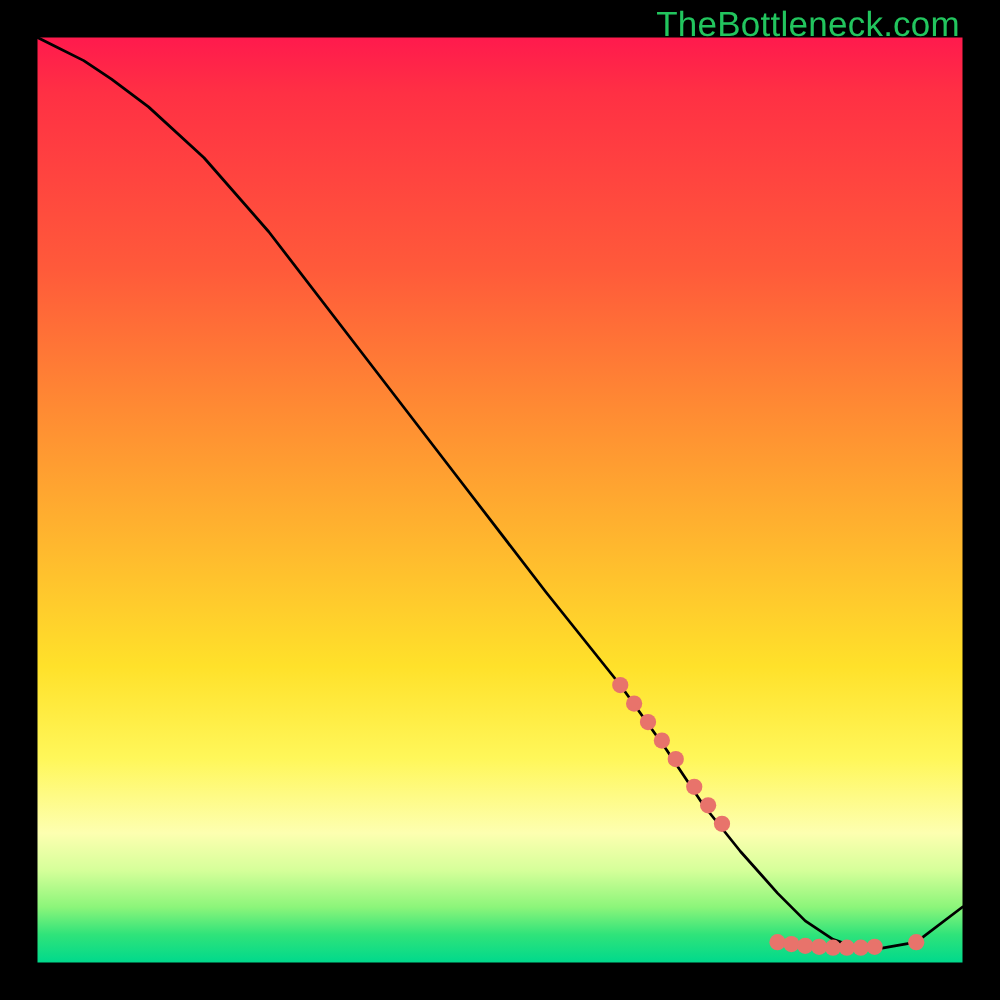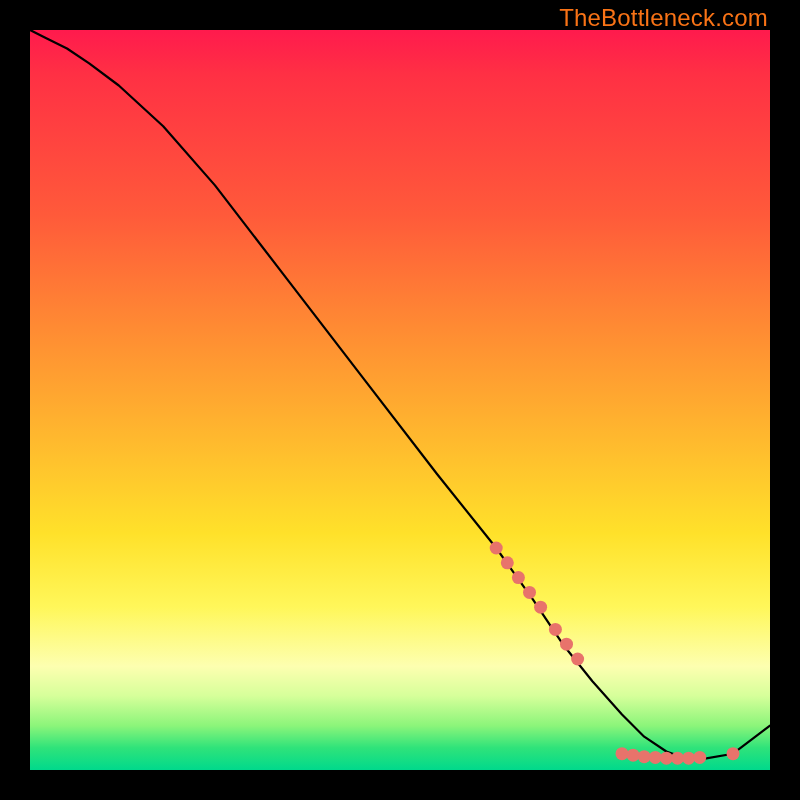--- a/index.html
+++ b/index.html
@@ -45,22 +45,22 @@
     left: 0;
     top: 0;
     width: 740px;
     height: 740px;
     overflow: visible;
   }
   .watermark {
     position: absolute;
     top: 4px;
     right: 32px;
-    color: #f97316;
-    font-size: 24px;
+    color: #22c55e;
+    font-size: 28px;
     font-weight: 400;
     letter-spacing: 0.2px;
     user-select: none;
     margin-left: 12px;
   }
 </style>
 </head>
 <body>
 
 <div class="frame">

